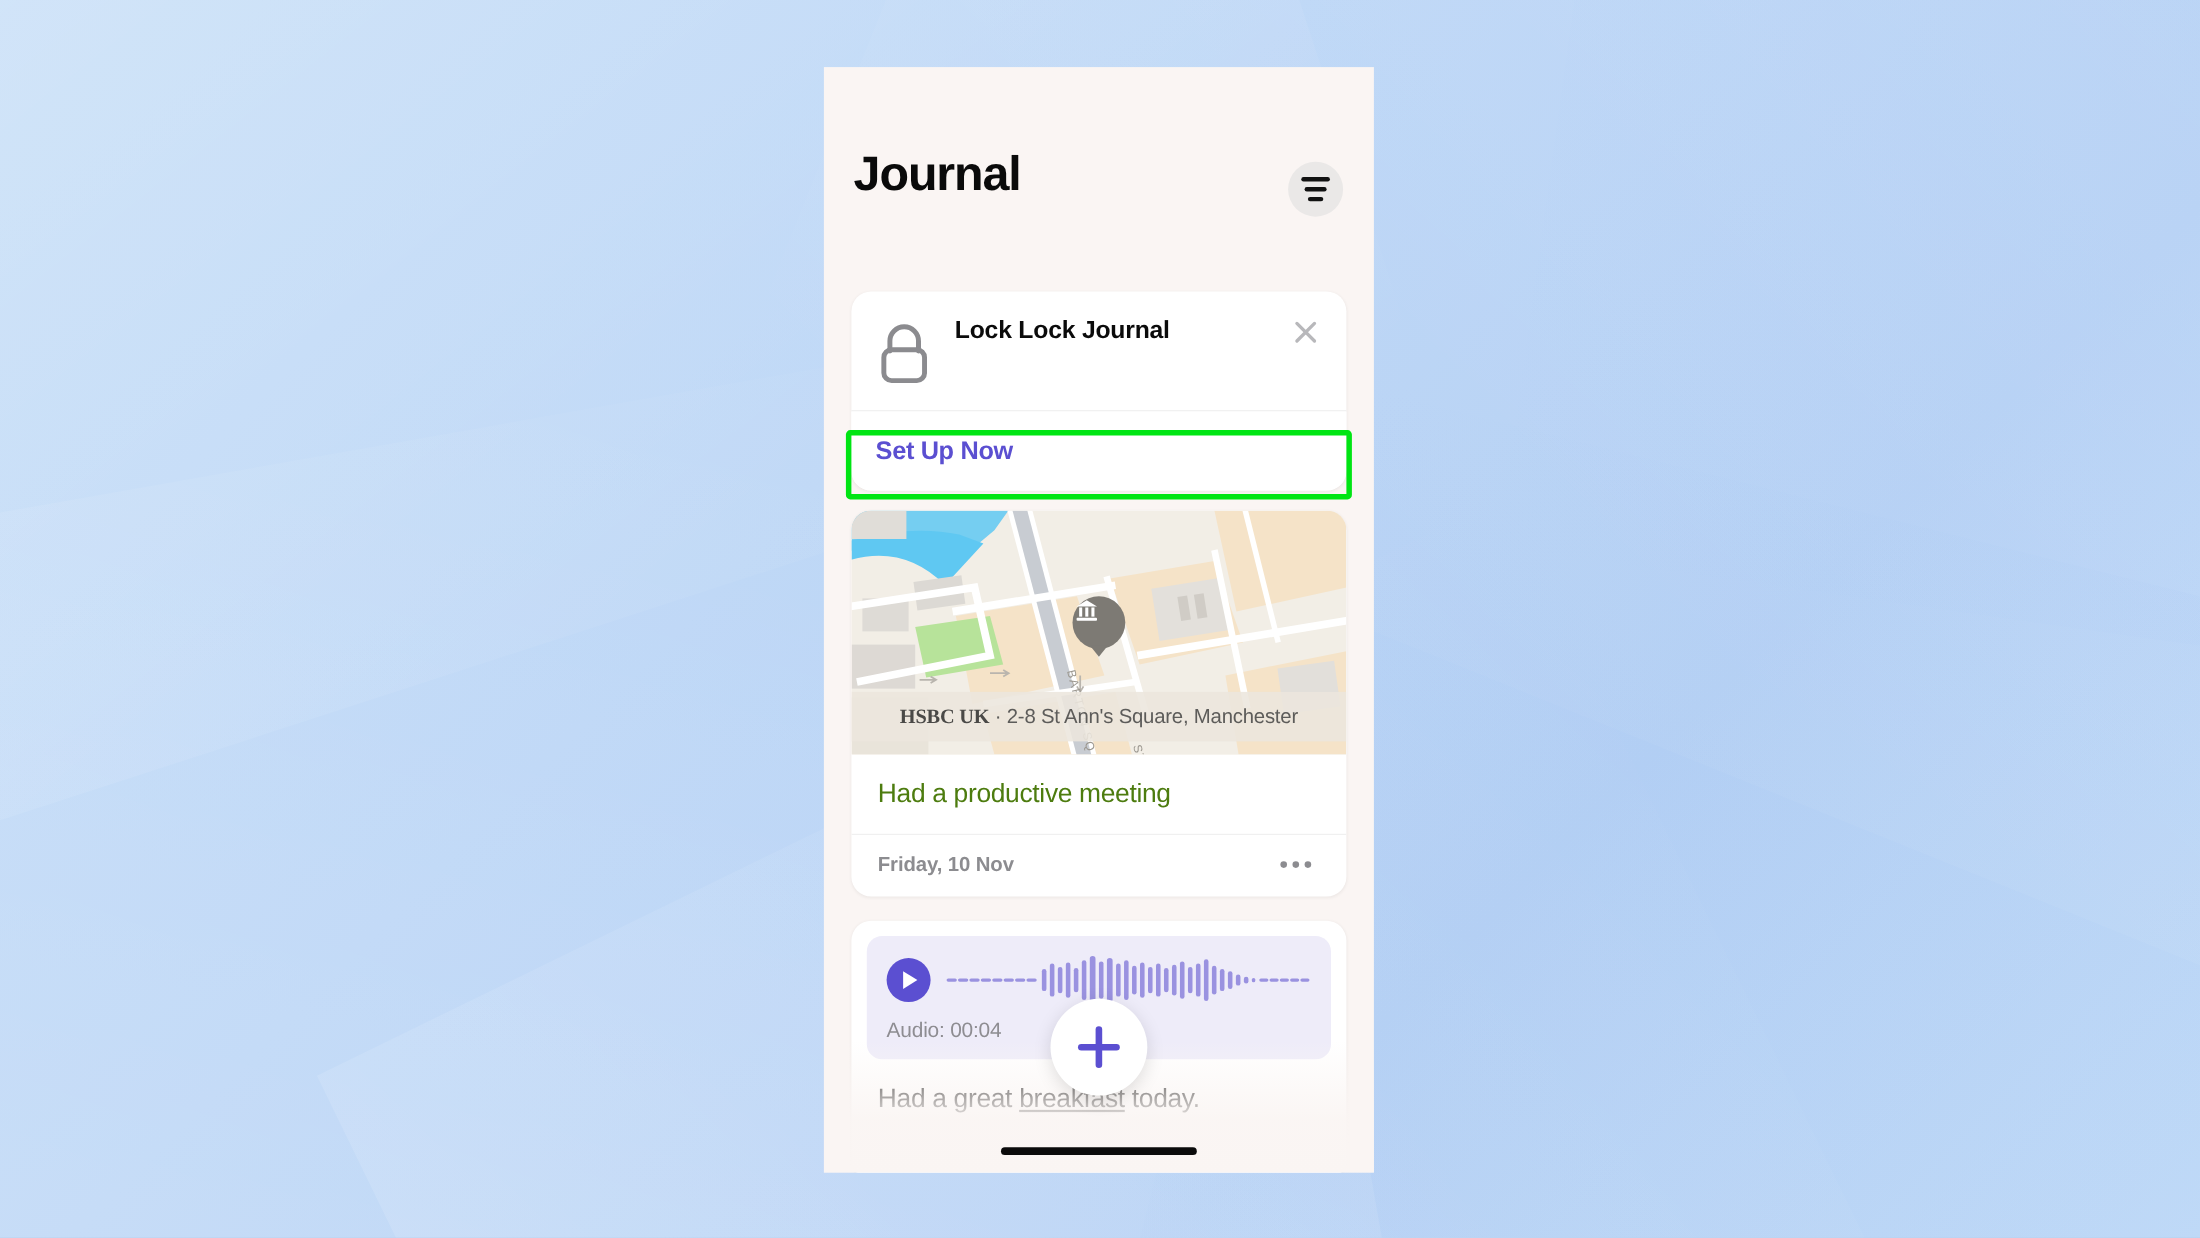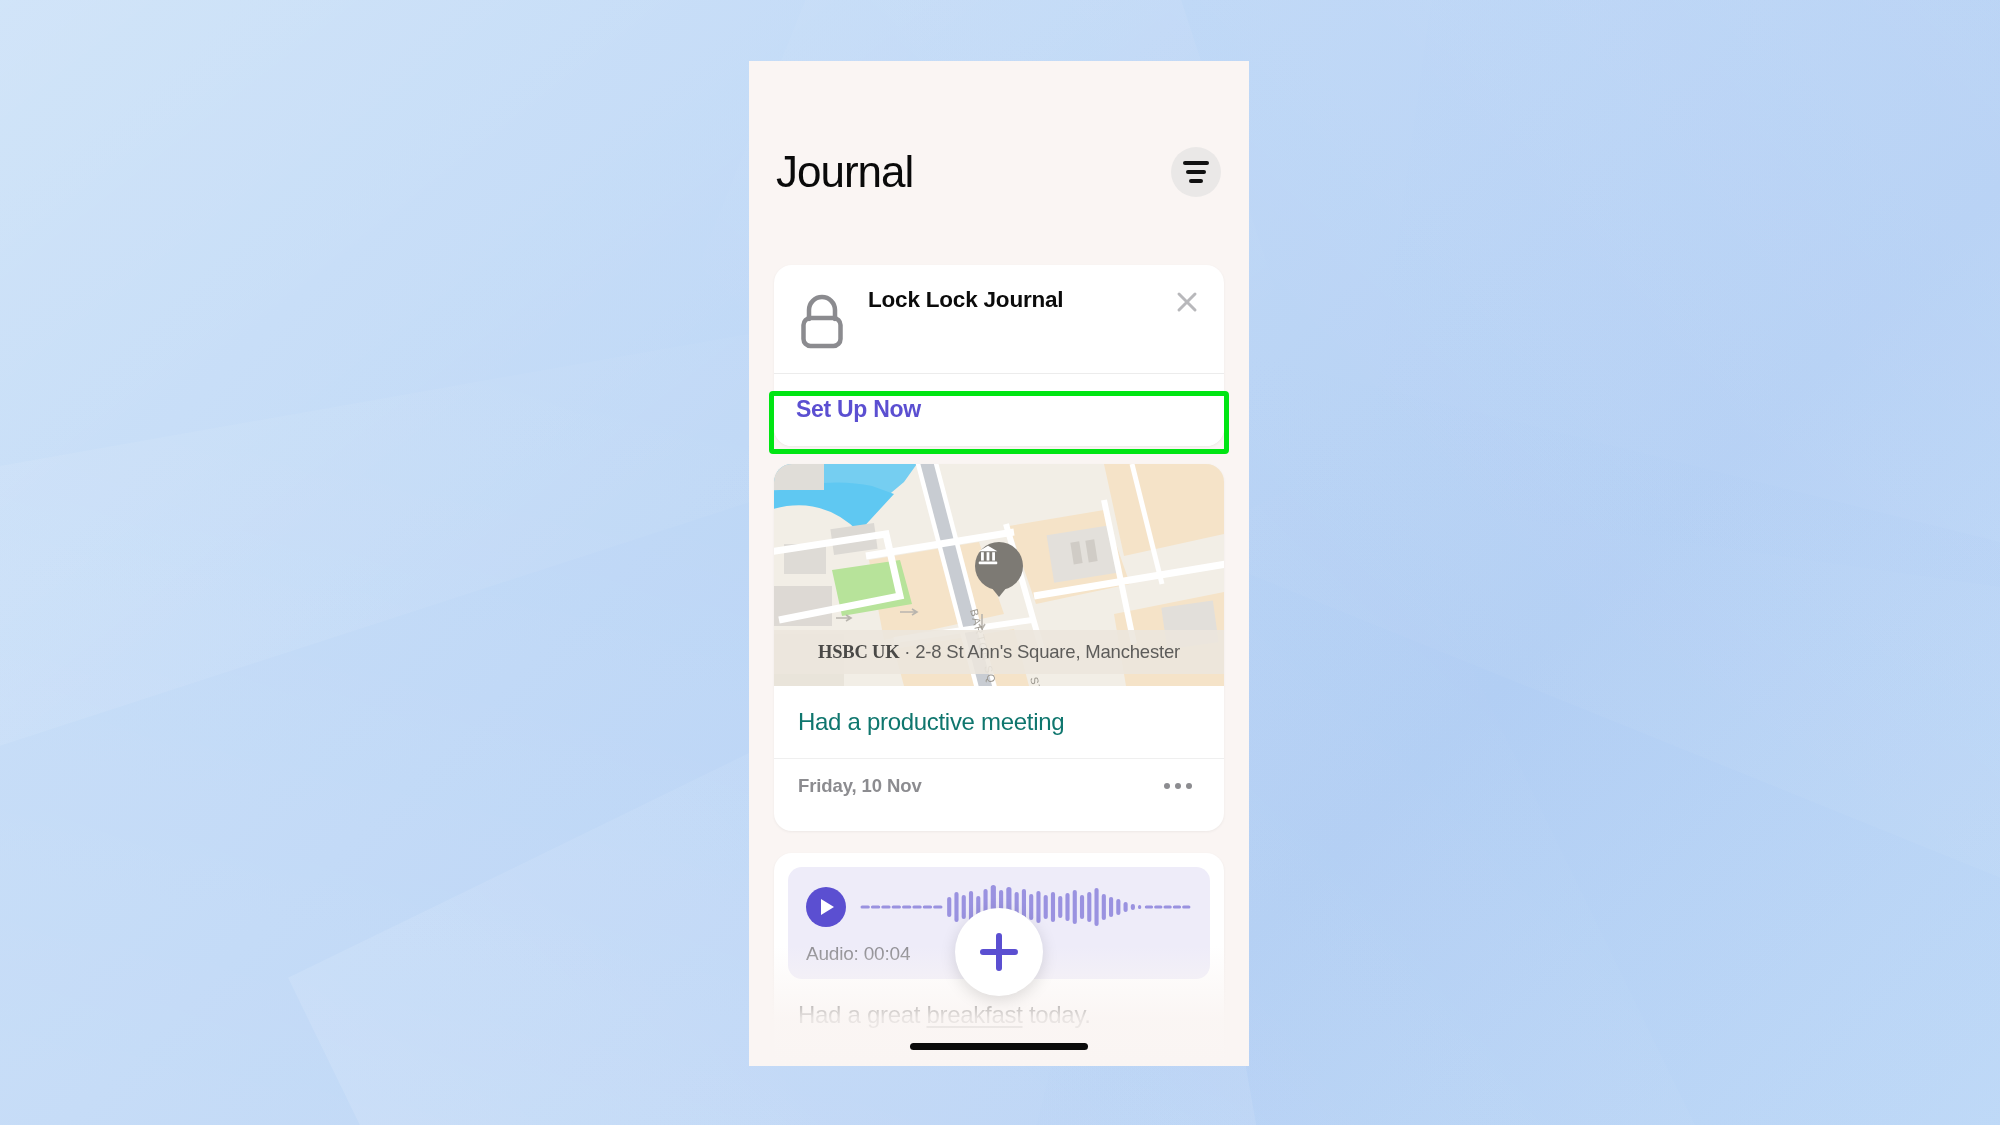--- a/index.html
+++ b/index.html
@@ -39,23 +39,23 @@
   #phone {
     position:absolute; left:749px; top:61px;
     width:500px; height:1005px;
     background:#faf5f3;
     overflow:hidden;
   }
 
   
   #header { position:relative; height:120px; }
   #page-title {
-    position:absolute; left:27px; top:111px;
+    position:absolute; left:27px; top:98px;
     transform:translateY(-50%);
-    font-size:44px; font-weight:normal; letter-spacing:-1px; color:#0a0a0a;
+    font-size:44px; font-weight:bold; letter-spacing:-1px; color:#0a0a0a;
   }
   #filter-btn {
     position:absolute; right:28px; top:111px; transform:translateY(-50%);
     width:50px; height:50px; border-radius:50%;
     background:#eae8e7; border:none; cursor:pointer;
     display:flex; flex-direction:column; align-items:center; justify-content:center; gap:5px;
   }
   #filter-btn i { display:block; height:4px; border-radius:2px; background:#111; }
   #filter-btn i:nth-child(1){ width:26px; }
   #filter-btn i:nth-child(2){ width:20px; }
@@ -113,26 +113,26 @@
     border-top:10px solid #7d7a74;
   }
   #map-caption {
     position:absolute; left:0; right:0; bottom:12px;
     background:rgba(236,230,221,.88);
     padding:11px 0; text-align:center;
     font-size:18.5px; color:#5d5c5a; letter-spacing:-.2px;
   }
   #map-caption b { color:#4a4947; font-weight:bold;font-family:Liberation Serif, serif; }
   #entry-map-title {
-    padding:22px 24px 22px 24px; font-size:24px; color:#0f766e; letter-spacing:-.3px;
+    padding:22px 24px 22px 24px; font-size:24px; color:#4d7c0f; letter-spacing:-.3px;
   }
   .entry-footer {
     border-top:1px solid #efefef;
     display:flex; align-items:center; justify-content:space-between;
-    padding:16px 26px 34px 24px;
+    padding:16px 26px 18px 24px;
   }
   .entry-date { font-size:18.5px; font-weight:bold; color:#8c8c90; letter-spacing:-.1px; }
   .more-btn {
     border:none;background:transparent;cursor:pointer;display:flex;gap:5px;align-items:center;padding:6px;
   }
   .more-btn span { width:6px;height:6px;border-radius:50%;background:#8c8c90;display:block; }
 
   
   #entry-audio-card { margin-top:22px; overflow:hidden; }
   #audio-box {

